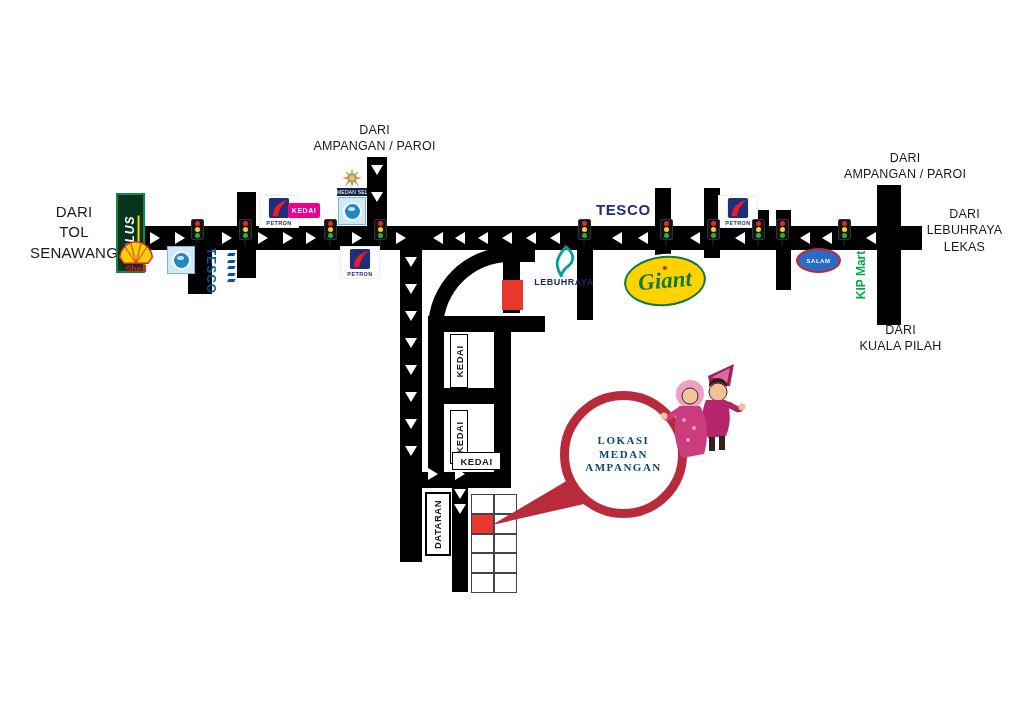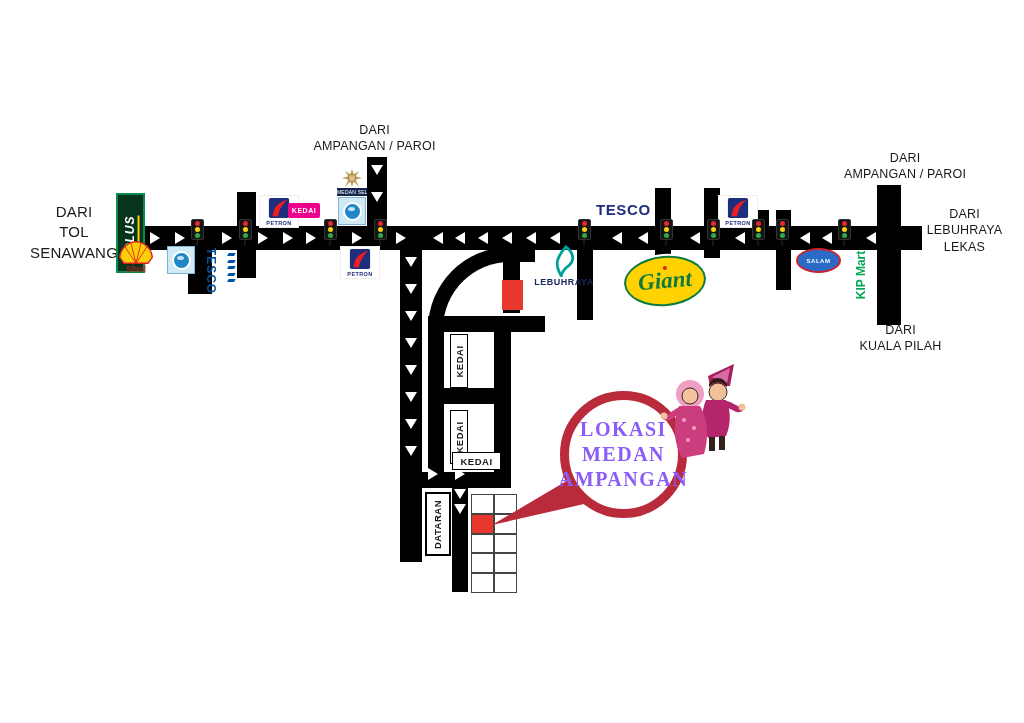--- a/index.html
+++ b/index.html
@@ -20,21 +20,21 @@
            display:flex;flex-direction:column;align-items:center;justify-content:space-evenly;}
   .tl .d{width:5px;height:5px;border-radius:50%;}
   .tl .pole{width:2px;height:6px;background:#141414;margin:0 auto;}
   
   .dir{position:absolute;z-index:4;text-align:center;font-weight:400;white-space:pre-line;
        font-size:12.5px;line-height:1.3;letter-spacing:.2px;}
   .dir.big{font-size:15px;line-height:1.35;}
   
   .plate{position:absolute;z-index:4;display:flex;flex-direction:column;align-items:center;}
   .petron-txt{font-size:5.5px;font-weight:bold;color:#1d2f7c;letter-spacing:.4px;margin-top:1px;}
-  .shell-txt{font-size:9px;font-weight:normal;color:#dd1d21;margin-top:-1px;}
+  .shell-txt{font-size:9px;font-weight:bold;color:#dd1d21;margin-top:-1px;}
   .plus-sign{position:absolute;left:116px;top:193px;width:25px;height:76px;z-index:4;background:#06341d;
              border:2px solid #0c8a4a;display:flex;align-items:center;justify-content:center;}
   .plus-sign span{transform:rotate(-90deg);color:#fff;font-style:italic;font-weight:bold;font-size:12px;
                   letter-spacing:1px;border-bottom:2px solid #ffd200;padding-bottom:1px;}
   .tesco{position:absolute;left:200px;top:246px;width:22px;height:50px;z-index:4;
          display:flex;align-items:center;justify-content:center;}
   .tesco span{transform:rotate(90deg);color:#00539f;font-weight:bold;font-size:12px;letter-spacing:1px;white-space:nowrap;}
   .tesco-dashes{position:absolute;left:228px;top:253px;z-index:4;display:flex;flex-direction:column;gap:4px;}
   .tesco-dashes i{display:block;width:7px;height:2.5px;background:#00539f;transform:skewX(-28deg);}
   .kedai-pink{position:absolute;left:288px;top:203px;width:32px;height:15px;background:#ec008c;z-index:4;
@@ -64,21 +64,21 @@
   .wbox.vert span{transform:rotate(-90deg);white-space:nowrap;}
   
   #lots{position:absolute;left:471px;top:494px;width:46px;height:99px;z-index:3;
         display:grid;grid-template-columns:1fr 1fr;grid-template-rows:repeat(5,1fr);}
   #lots .cell{background:#fff;border:0.8px solid #444;}
   #lots .cell.red{background:#e8382e;}
   
   .bubble{position:absolute;left:560px;top:391px;width:109px;height:109px;background:#fff;z-index:6;
           border:9px solid #b92a3a;border-radius:50%;display:flex;flex-direction:column;
           align-items:center;justify-content:center;text-align:center;}
-  .bubble div{font-family:"Liberation Serif",serif;font-size:20px;font-weight:600;color:#8b5cf6;
+  .bubble div{font-family:"Liberation Serif",serif;font-size:11px;font-weight:600;color:#0c4a6e;
               letter-spacing:1.5px;line-height:1.25;}
   .tail{position:absolute;left:480px;top:455px;z-index:5;}
   .couple{position:absolute;left:646px;top:362px;z-index:7;}
 </style>
 </head>
 <body>
 
 <div id="canvas">
 
   <div class="road" style="left:140px;top:226px;width:782px;height:24px"></div>

